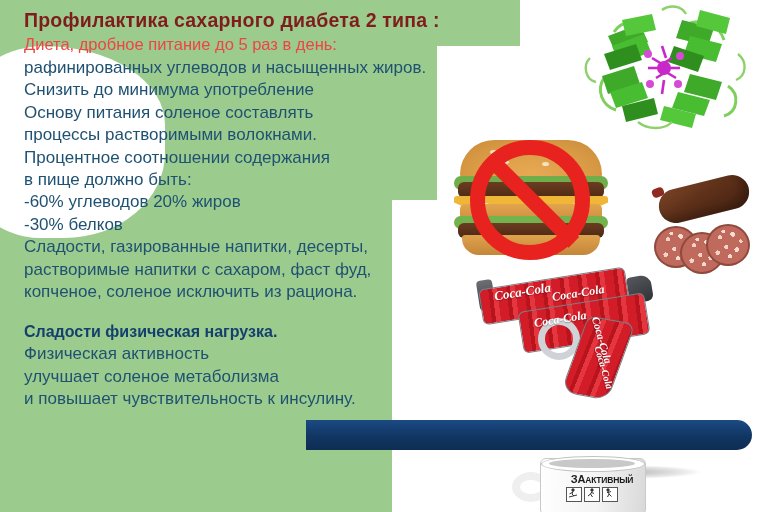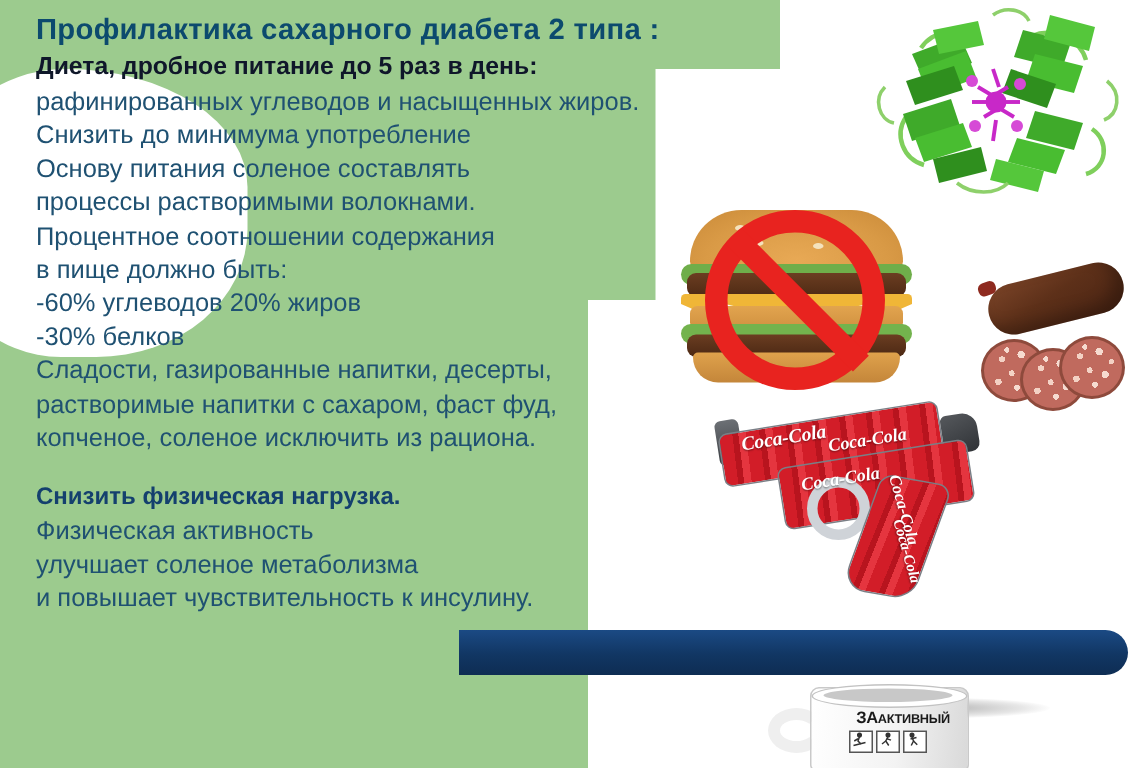--- a/index.html
+++ b/index.html
@@ -61,26 +61,26 @@
     background:radial-gradient(ellipse at center,rgba(110,110,110,.55) 0%,rgba(160,160,160,.25) 55%,rgba(255,255,255,0) 72%);
     border-radius:50%;
   }
 
   
   .text-wrap{
     position:absolute;left:24px;top:8px;width:520px;
     color:#1c4a74;
   }
   .title{
-    font-size:19.5px;font-weight:bold;color:#0c4a6e;
+    font-size:19.5px;font-weight:bold;color:#7f1d1d;
     letter-spacing:.2px;white-space:nowrap;
     margin:0 0 2px 0;line-height:1.25;
   }
   .subtitle{
-    font-size:16.5px;font-weight:bold;color:#0f172a;
+    font-size:16.5px;font-weight:normal;color:#ef4444;
     margin:0 0 1px 0;line-height:1.3;white-space:nowrap;
   }
   .body-line{
     font-size:17px;font-weight:normal;color:#1f5172;
     line-height:1.32;white-space:nowrap;margin:0;
   }
   .gap{height:17px;}
   .section-head{
     font-size:16px;font-weight:bold;color:#14406e;
     line-height:1.35;white-space:nowrap;margin:0 0 1px 0;
@@ -411,19 +411,19 @@
     <div class="body-line">Основу питания соленое составлять</div>
     <div class="body-line">процессы растворимыми волокнами.</div>
     <div class="body-line">Процентное соотношении содержания</div>
     <div class="body-line">в пище должно быть:</div>
     <div class="body-line">-60% углеводов 20% жиров</div>
     <div class="body-line">-30% белков</div>
     <div class="body-line">Сладости, газированные напитки, десерты,</div>
     <div class="body-line">растворимые напитки с сахаром, фаст фуд,</div>
     <div class="body-line">копченое, соленое исключить из рациона.</div>
     <div class="gap"></div>
-    <div class="section-head">Снизить физическая нагрузка.</div>
+    <div class="section-head">Сладости физическая нагрузка.</div>
     <div class="body-line">Физическая активность</div>
     <div class="body-line">улучшает соленое метаболизма</div>
     <div class="body-line">и повышает чувствительность к инсулину.</div>
   </div>
 
 </div>
 
 </body></html>

